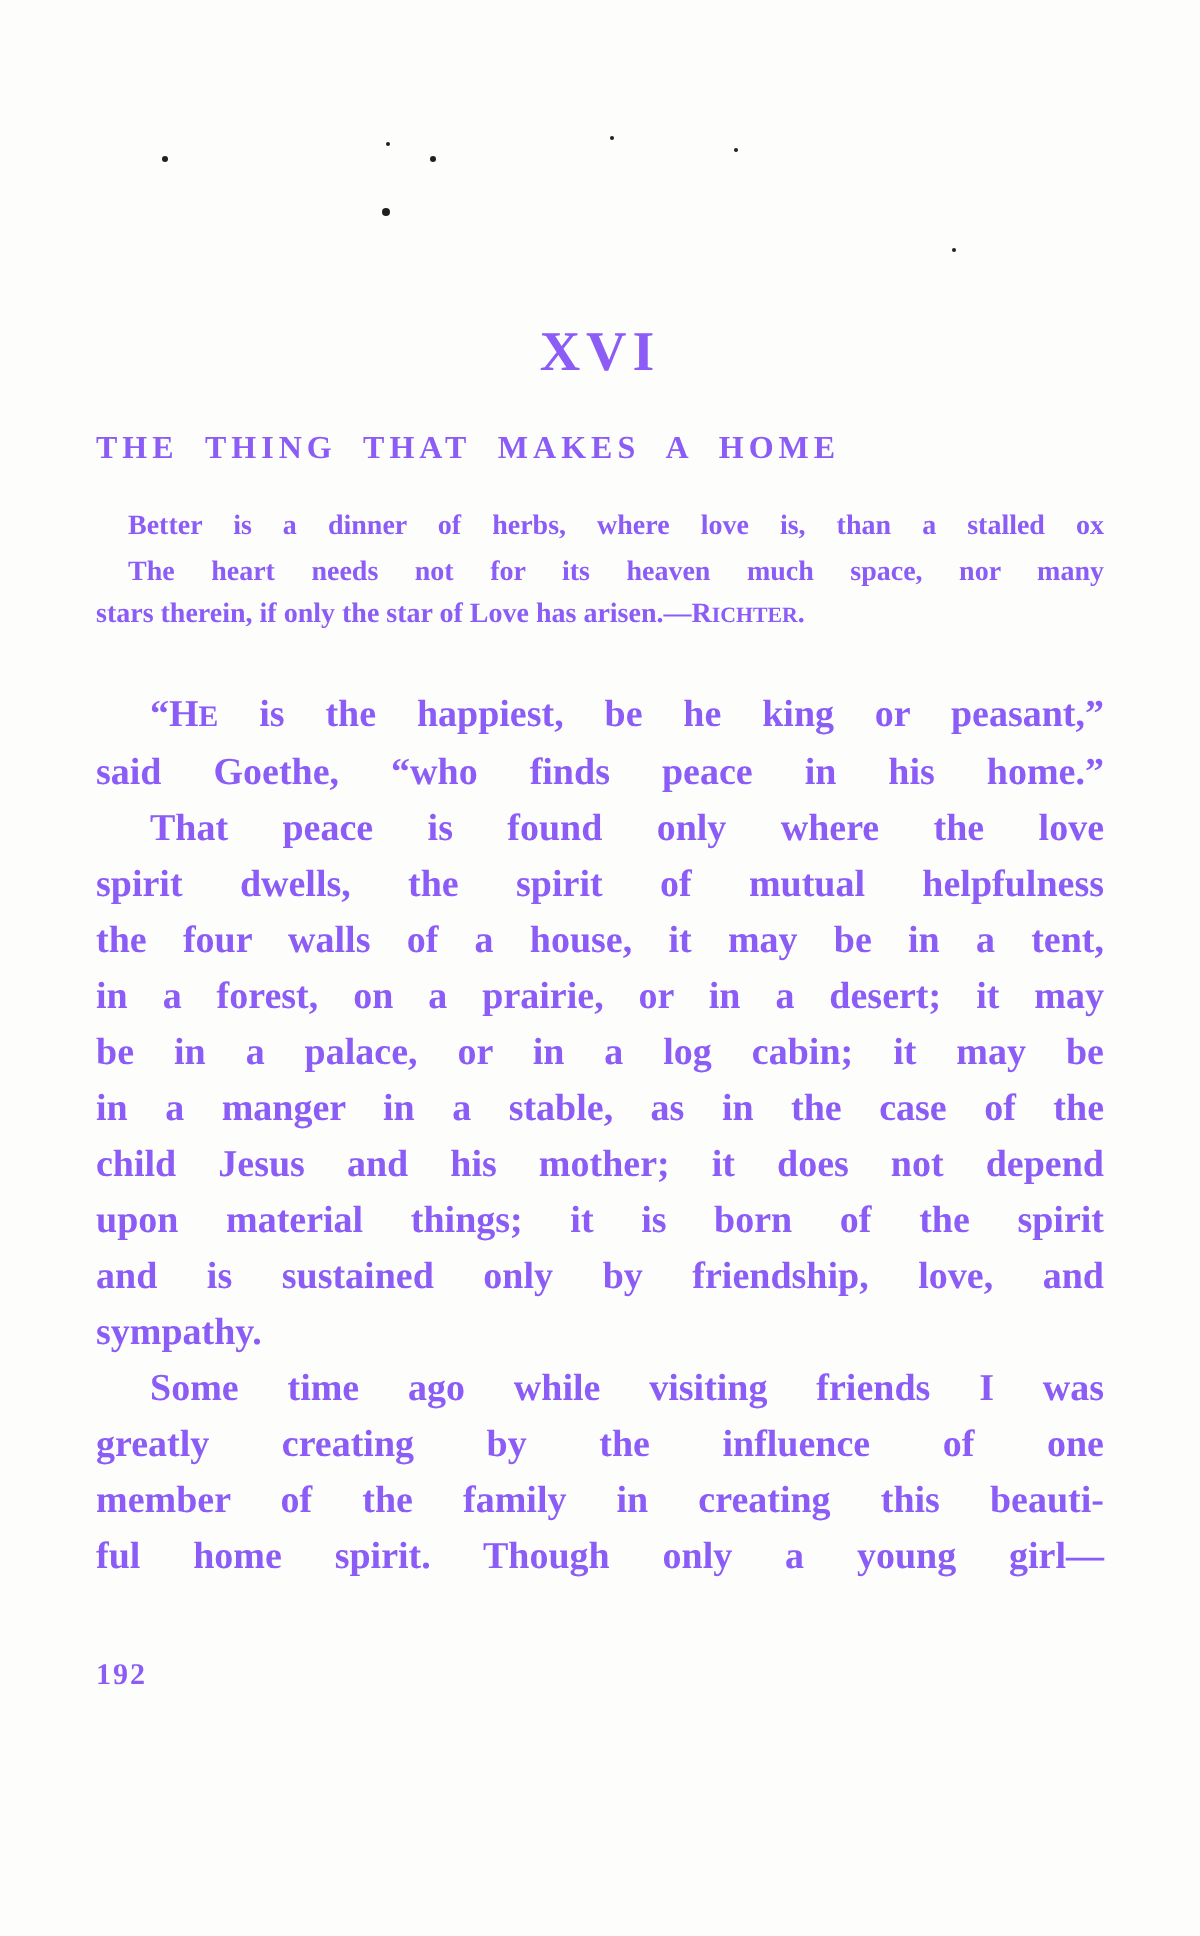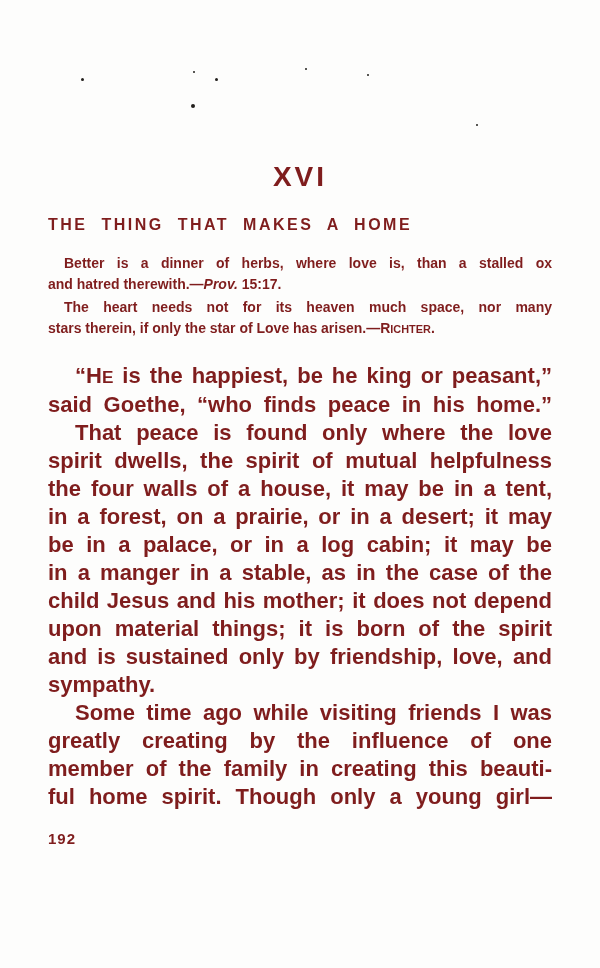--- a/index.html
+++ b/index.html
@@ -1,38 +1,38 @@
 <!DOCTYPE html>
 <html><head>
 <meta charset="utf-8">
 <style>
   html,body{margin:0;padding:0;}
   .page{
     position:relative;
     width:600px;height:968px;
     background:#fdfdfc;
-    color:#7f1d1d;
-    font-family:Liberation Sans, sans-serif;
+    color:#8b5cf6;
+    font-family:Liberation Serif, serif;
     overflow:hidden;
   }
   .abs{position:absolute;left:48px;width:504px;}
   #chapter-number{
     top:161px;text-align:center;
     font-size:28px;font-weight:700;letter-spacing:3px;
   }
   #chapter-title{
     top:216px;text-align:left;
     font-size:16px;font-weight:700;letter-spacing:2.5px;word-spacing:7px;
   }
   #epigraphs{
     top:253px;font-size:14px;line-height:21px;font-weight:700;
   }
   .epigraph{margin-bottom:2px;}
   #body-text{
-    top:362px;font-size:22px;line-height:28px;font-weight:700;
+    top:344px;font-size:19px;line-height:28px;font-weight:700;
   }
   #page-number{
     top:830px;text-align:left;
     font-size:15px;font-weight:700;letter-spacing:1px;
   }
   .line{text-align:justify;text-align-last:justify;-moz-text-align-last:justify;}
   .line.end{text-align-last:left;-moz-text-align-last:left;}
   #body-text .line.indent{text-indent:27px;}
   #epigraphs .line.indent{text-indent:16px;}
   .it{font-style:italic;}
@@ -43,21 +43,20 @@
 <body>
 
 <div class="page">
   <div id="chapter-number" class="abs">XVI</div>
 
   <div id="chapter-title" class="abs">THE THING THAT MAKES A HOME</div>
 
   <div id="epigraphs" class="abs">
       <div class="epigraph">
         <div class="line indent"><span>Better is a dinner of herbs, where love is, than a stalled ox</span></div>
-        <div class="line end"><span>and hatred therewith.—</span><span class="it">Prov.</span><span> 15:17.</span></div>
       </div>
       <div class="epigraph">
         <div class="line indent"><span>The heart needs not for its heaven much space, nor many</span></div>
         <div class="line end"><span>stars therein, if only the star of Love has arisen.—R</span><span class="sc">ICHTER</span><span>.</span></div>
       </div>
     </div>
 
   <div id="body-text" class="abs">
       <div class="body-paragraph">
         <div class="line indent"><span>“H</span><span class="sc">E</span><span> is the happiest, be he king or peasant,”</span></div>

